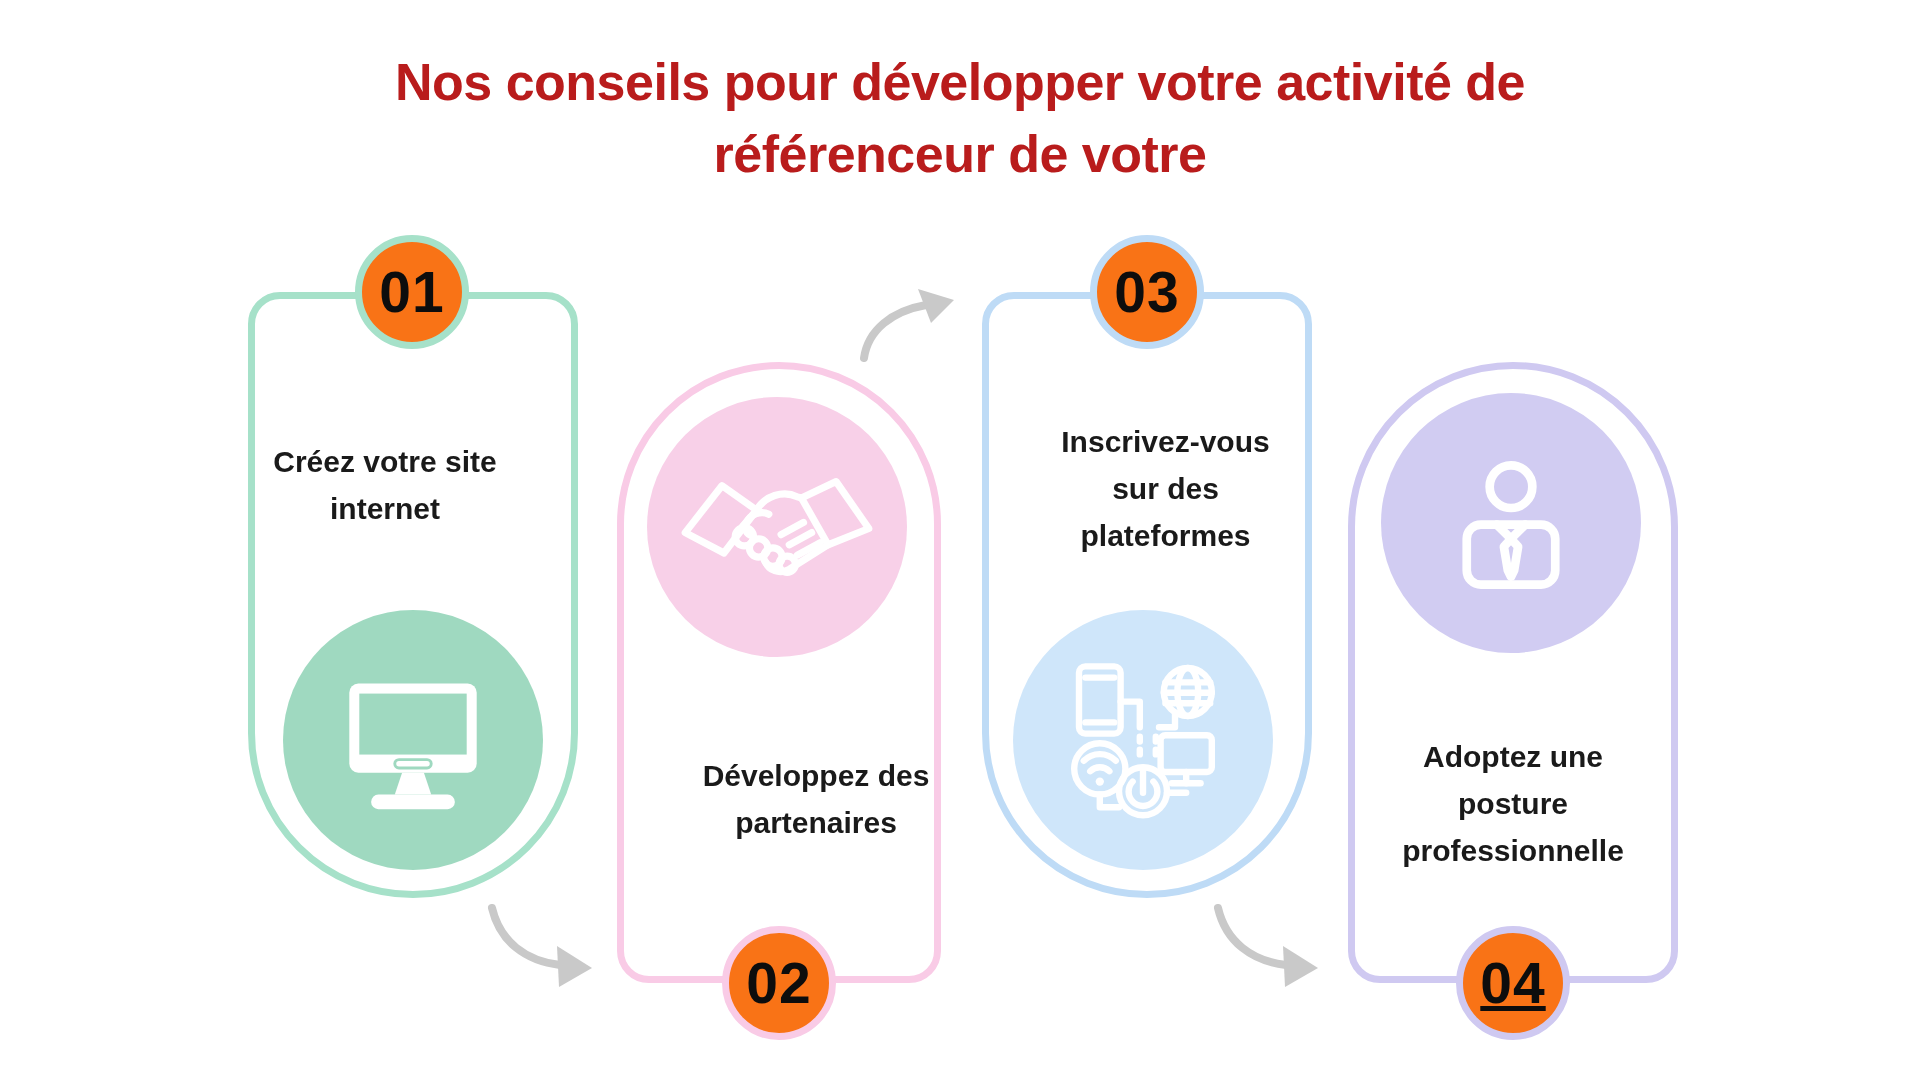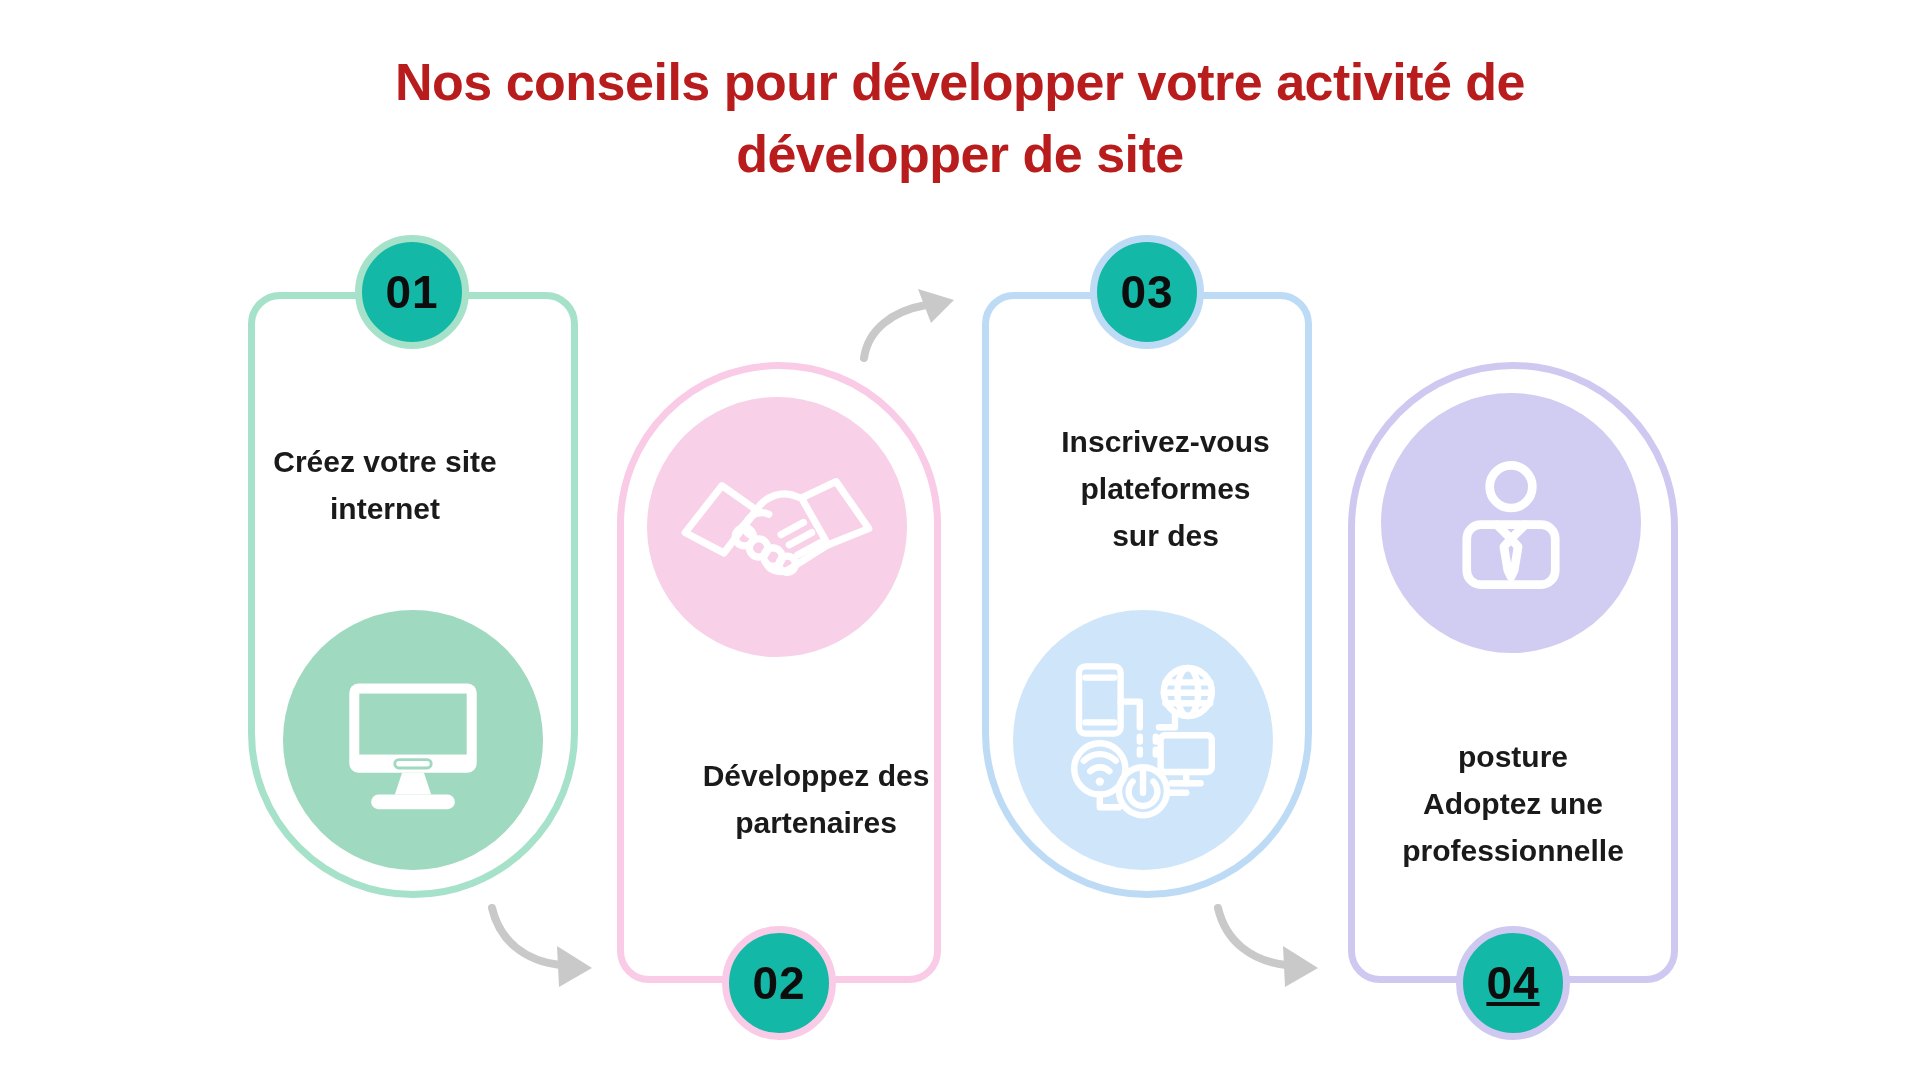--- a/index.html
+++ b/index.html
@@ -35,25 +35,25 @@
             border-color: #a6e1c9; border-radius: 32px 32px 165px 165px; }
   .card-2 { left: 617px; top: 362px; width: 324px; height: 621px;
             border-color: #f9cbe6; border-radius: 162px 162px 32px 32px; }
   .card-3 { left: 982px; top: 292px; width: 330px; height: 606px;
             border-color: #bedbf6; border-radius: 32px 32px 165px 165px; }
   .card-4 { left: 1348px; top: 362px; width: 330px; height: 621px;
             border-color: #cfc9f1; border-radius: 165px 165px 32px 32px; }
   .badge {
     position: absolute;
     width: 114px; height: 114px;
-    background: #14b8a6;
+    background: #f97316;
     border-style: solid; border-width: 7px;
     border-radius: 50%;
     display: flex; align-items: center; justify-content: center;
-    font-size: 46px; font-weight: 800; letter-spacing: 1px;
+    font-size: 57px; font-weight: 800; letter-spacing: 1px;
     color: #0d0d0d;
     z-index: 3;
   }
   .badge-1 { left: 355px; top: 235px; border-color: #a6e1c9; }
   .badge-2 { left: 722px; top: 926px; border-color: #f9cbe6; text-align: right; }
   .badge-3 { left: 1090px; top: 235px; border-color: #bedbf6; }
   .badge-4 { left: 1456px; top: 926px; border-color: #cfc9f1; text-decoration: underline; }
   .icon-circle {
     position: absolute;
     width: 260px; height: 260px;
@@ -86,21 +86,21 @@
     z-index: 1;
   }
 </style>
 </head>
 <body>
 
 <div class="canvas">
 
   <div class="title">
     <div>Nos conseils pour développer votre activité de</div>
-    <div>développer de site</div>
+    <div>référenceur de votre</div>
   </div>
 
   <svg class="arrows-layer" viewBox="0 0 1920 1080">
     <g stroke="#c9c9c9" stroke-width="8" fill="none" stroke-linecap="round">
       <path d="M492,908 C500,942 526,961 560,965"></path>
       <path d="M864,358 C868,330 892,311 926,305"></path>
       <path d="M1218,908 C1226,942 1252,961 1286,965"></path>
     </g>
     <g fill="#c9c9c9" stroke="none">
       <polygon points="592,968 557,946 559,987"></polygon>
@@ -152,22 +152,22 @@
       <path d="M120,102 L142,90"></path>
     </svg>
   </div>
 
   <div class="card card-3"></div>
   <div class="badge badge-3">
     <span>03</span>
   </div>
   <div class="step-label label-3">
     <div>Inscrivez-vous</div>
+    <div>sur des</div>
     <div>plateformes</div>
-    <div>sur des</div>
   </div>
   <div class="icon-circle icon-circle-3">
     <svg width="192" height="192" viewBox="0 0 120 120" fill="none" stroke="#ffffff" stroke-width="4" stroke-linecap="round" stroke-linejoin="round">
       <rect x="20" y="14" width="26" height="42" rx="4"></rect>
       <path d="M24,21 H42"></path>
       <path d="M24,49 H42"></path>
       <circle cx="88" cy="30" r="15"></circle>
       <ellipse cx="88" cy="30" rx="6.5" ry="15"></ellipse>
       <path d="M74,24 H102 M73,30.5 H103 M74,37 H102"></path>
       <circle cx="33" cy="78" r="16"></circle>
@@ -186,22 +186,22 @@
       <path d="M33,94 V102 H45"></path>
       <path d="M75,93 H87"></path>
     </svg>
   </div>
 
   <div class="card card-4"></div>
   <div class="badge badge-4">
     <span>04</span>
   </div>
   <div class="step-label label-4">
+    <div>Adoptez une</div>
     <div>posture</div>
-    <div>Adoptez une</div>
     <div>professionnelle</div>
   </div>
   <div class="icon-circle icon-circle-4">
     <svg width="158" height="158" viewBox="0 0 100 100" fill="none" stroke="#ffffff" stroke-width="5.5" stroke-linecap="round" stroke-linejoin="round">
       <circle cx="50" cy="27" r="13.5"></circle>
       <rect x="22" y="51" width="56" height="38" rx="9"></rect>
       <path d="M41,51 L50,60 L59,51"></path>
       <path d="M50,60 L45.5,65 L48,80 L50,84 L52,80 L54.5,65 Z"></path>
     </svg>
   </div>

